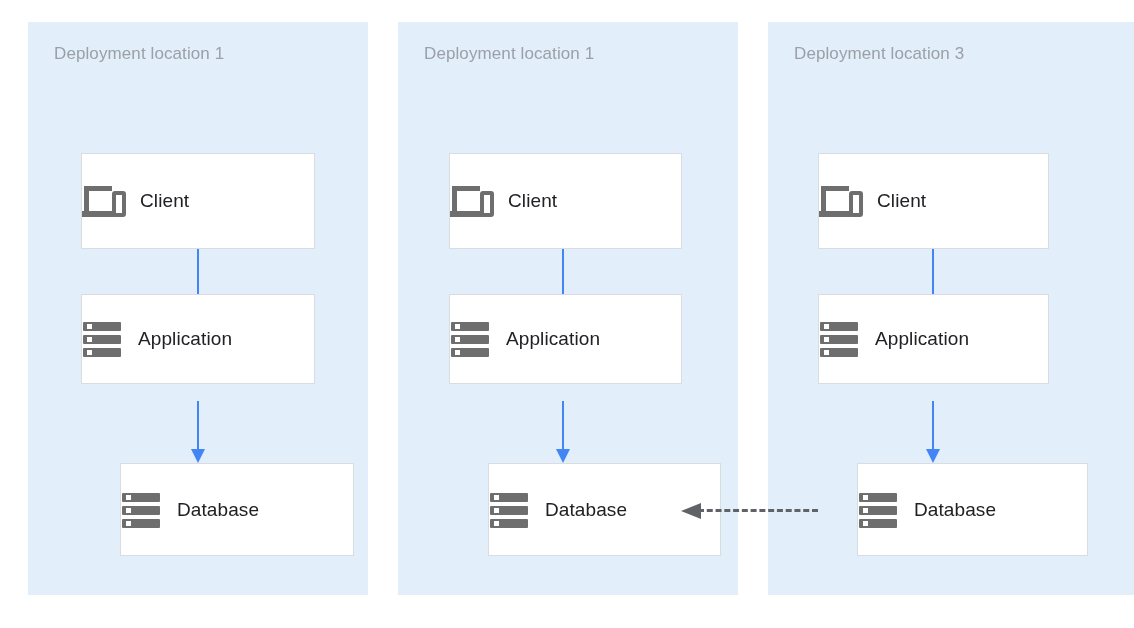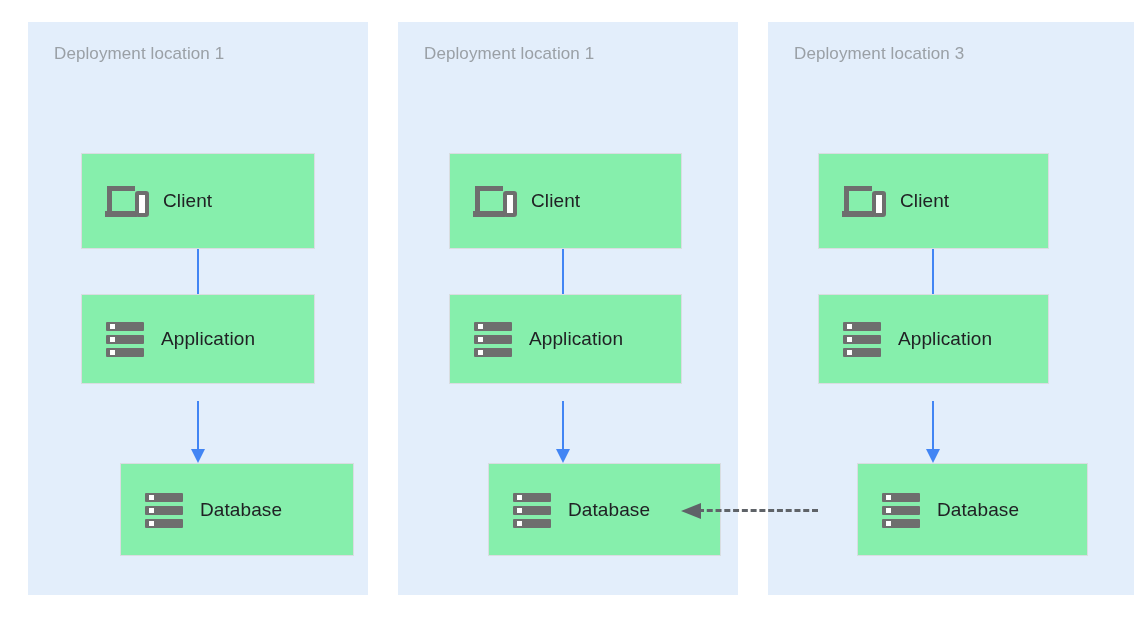--- a/index.html
+++ b/index.html
@@ -42,26 +42,25 @@
     font-size: 17px;
     line-height: 20px;
     color: #9aa0a6;
     white-space: nowrap;
     letter-spacing: 0.1px;
   }
 
   
   .card {
     position: absolute;
-    background: #86efac;
+    background: #ffffff;
     border: 1px solid #d9dde1;
     box-sizing: border-box;
     display: flex;
     align-items: center;
-    padding-left: 23px;
   }
   .card-client   { top: 131px; height: 96px; }
   .card-app      { top: 272px; height: 90px; }
   .card-database { top: 441px; height: 93px; margin-left: 39px; }
 
   .panel-1 .card { left: 53px; width: 234px; }
   .panel-2 .card { left: 51px; width: 233px; }
   .panel-3 .card { left: 50px; width: 231px; }
 
   .card-icon {

